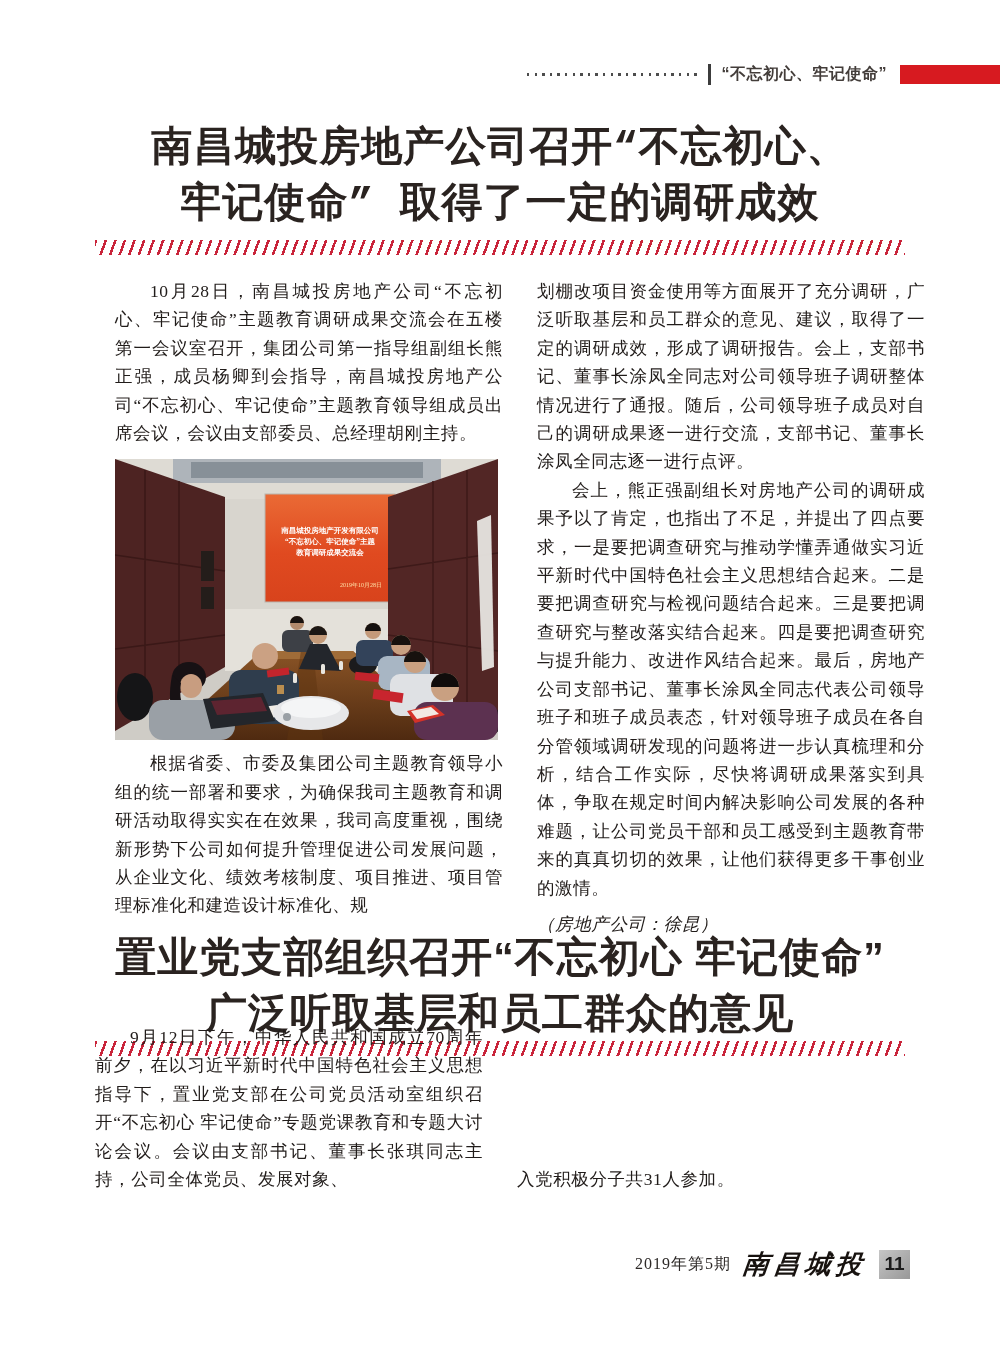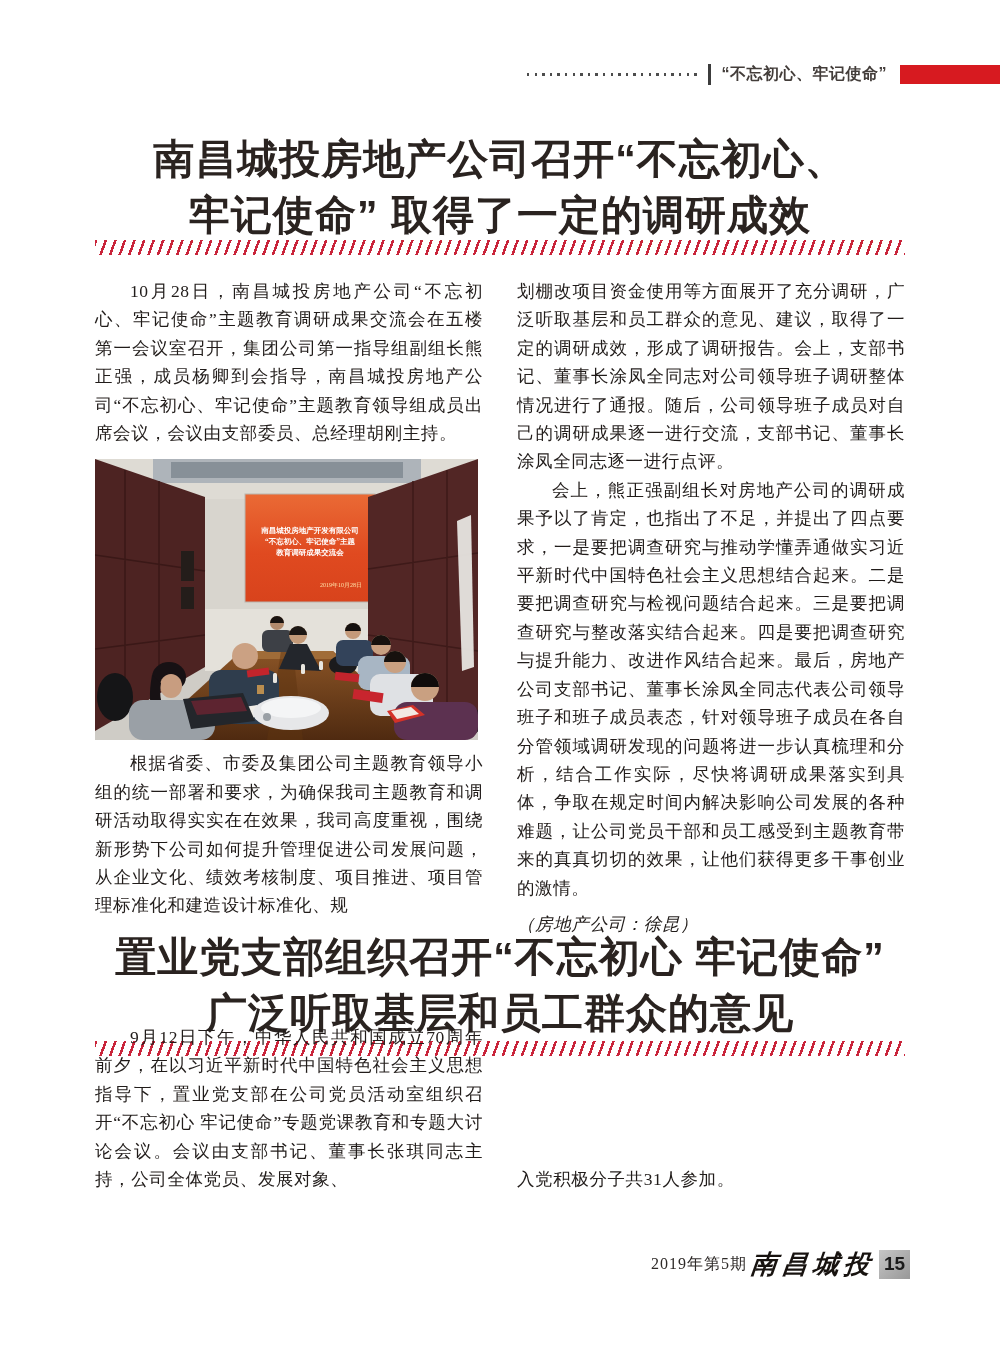--- a/index.html
+++ b/index.html
@@ -12,47 +12,47 @@
     background:repeating-linear-gradient(90deg,#4d4d4d 0 2.4px,transparent 2.4px 7.6px);}
   .vbar{width:2.5px;height:21px;background:#3c3c3c;margin:0 11px 0 9px;}
   .hlabel{font-family:"Liberation Sans","DejaVu Sans",sans-serif;font-size:16px;font-weight:700;
     color:#433d3a;letter-spacing:.5px;white-space:nowrap;}
   .redblock{width:100px;height:19px;background:#d71a20;margin-left:13px;}
 
   
   .title{position:absolute;left:40px;right:40px;margin:0;text-align:center;
     font-family:"Liberation Sans","DejaVu Sans",sans-serif;font-weight:900;
     font-size:41px;line-height:56px;color:#2a2320;letter-spacing:1px;}
-  .t1{top:131px;}
+  .t1{top:121px;font-family:Liberation Mono, monospace;}
   .t2{top:929px;}
 
   
   .hatch{position:absolute;left:95px;width:810px;height:15px;
     background:repeating-linear-gradient(110deg,#c9243a 0 2.5px,transparent 2.5px 9px);}
   .hatch1{top:240px;}
   .hatch2{top:1041px;}
 
   
   .cols{position:absolute;left:95px;width:810px;display:flex;gap:34px;}
-  .cols1{top:277px;}
+  .cols1{top:277px;margin-left:20px;}
   .cols2{top:1023px;align-items:flex-end;}
   .col{width:388px;}
   .col p{margin:0;font-size:17.5px;line-height:28.4px;letter-spacing:.6px;
     text-align:justify;color:#211c1a;}
   .indent{text-indent:2em;}
   .byline{text-align:center;font-style:italic;letter-spacing:2px;
     margin-top:8px !important;padding-right:4px;color:#2a2522;}
 
   
   .photo{width:383px;height:281px;margin:12px 0 9px 0;overflow:hidden;background:#d946ef;}
   .photo svg{display:block;width:100%;height:100%;}
 
   
   .footer{position:absolute;top:1247px;left:0;right:90px;height:34px;
-    display:flex;justify-content:flex-end;align-items:center;gap:4px;}
+    display:flex;justify-content:flex-end;align-items:center;gap:12px;}
   .issue{font-size:16px;color:#2e2a28;letter-spacing:1px;}
   .mag{font-family:"Liberation Serif","DejaVu Serif",serif;font-weight:700;font-style:italic;
     font-size:26px;letter-spacing:5px;color:#17120f;transform:skewX(-6deg);}
   .pagebox{width:31px;height:29px;background:linear-gradient(135deg,#c6c6c6,#989898);
     display:flex;align-items:center;justify-content:center;
     font-family:"Liberation Sans","DejaVu Sans",sans-serif;font-size:19px;font-weight:700;color:#1c1c1c;}
 </style>
 </head>
 <body>
 
@@ -179,16 +179,16 @@
       <p class="indent">9月12日下午，中华人民共和国成立70周年前夕，在以习近平新时代中国特色社会主义思想指导下，置业党支部在公司党员活动室组织召开“不忘初心 牢记使命”专题党课教育和专题大讨论会议。会议由支部书记、董事长张琪同志主持，公司全体党员、发展对象、</p>
     </div>
     <div class="col">
       <p>入党积极分子共31人参加。</p>
     </div>
   </div>
 
   <div class="footer">
     <span class="issue">2019年第5期</span>
     <span class="mag">南昌城投</span>
-    <span class="pagebox">15</span>
+    <span class="pagebox">11</span>
   </div>
 
 </div>
 
 </body></html>

